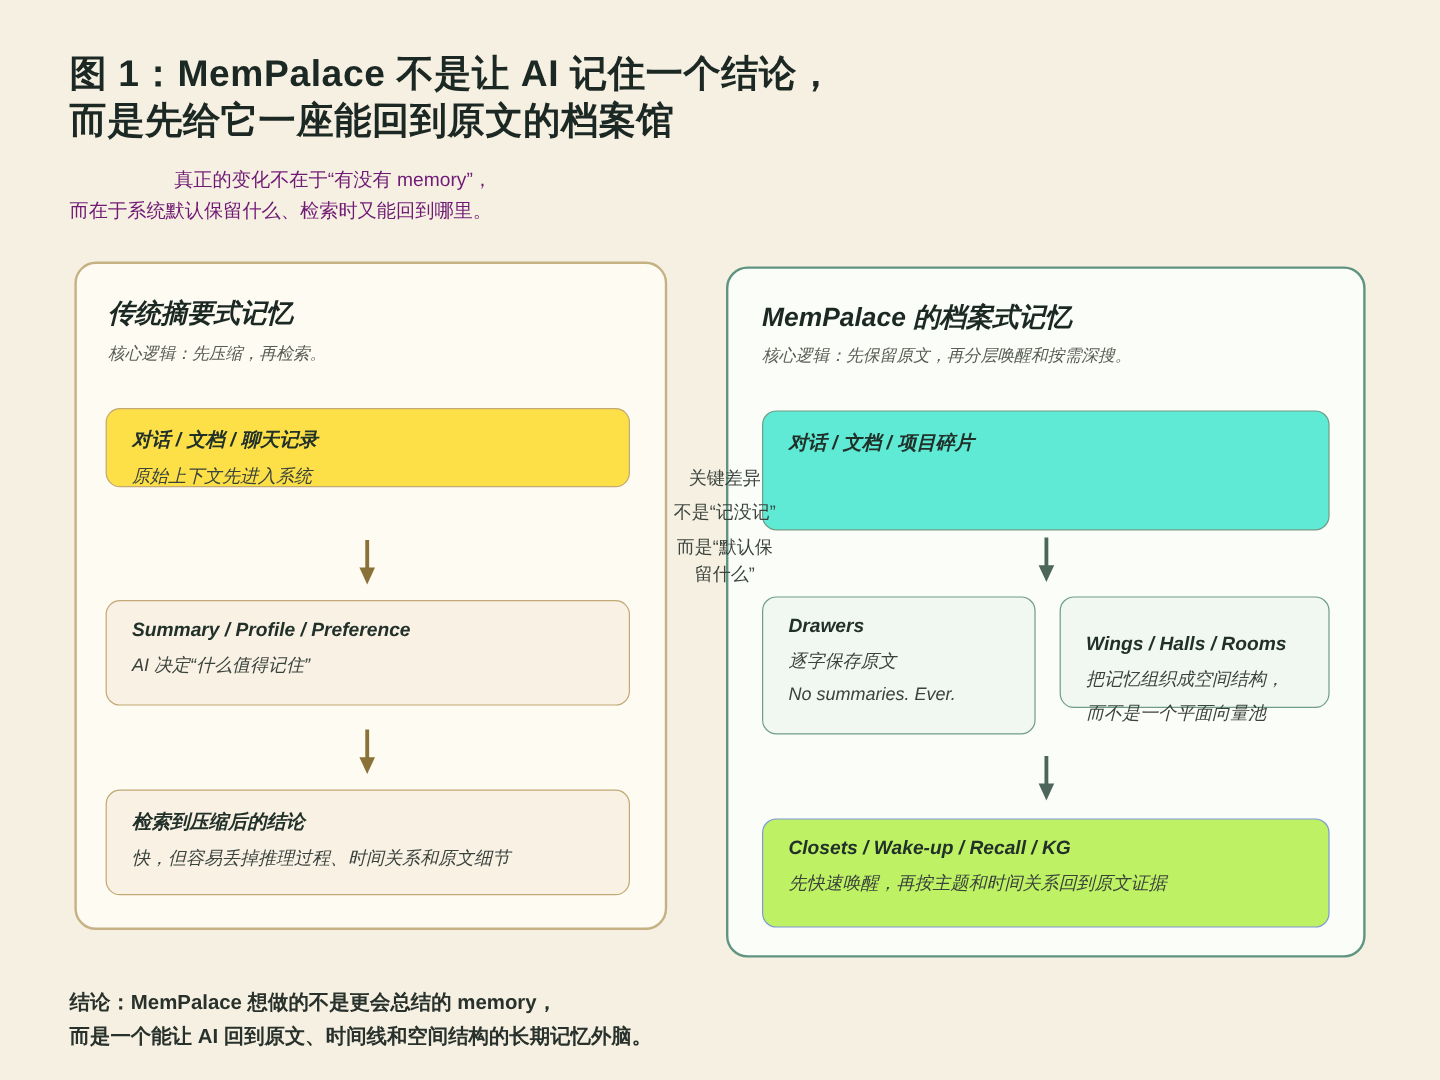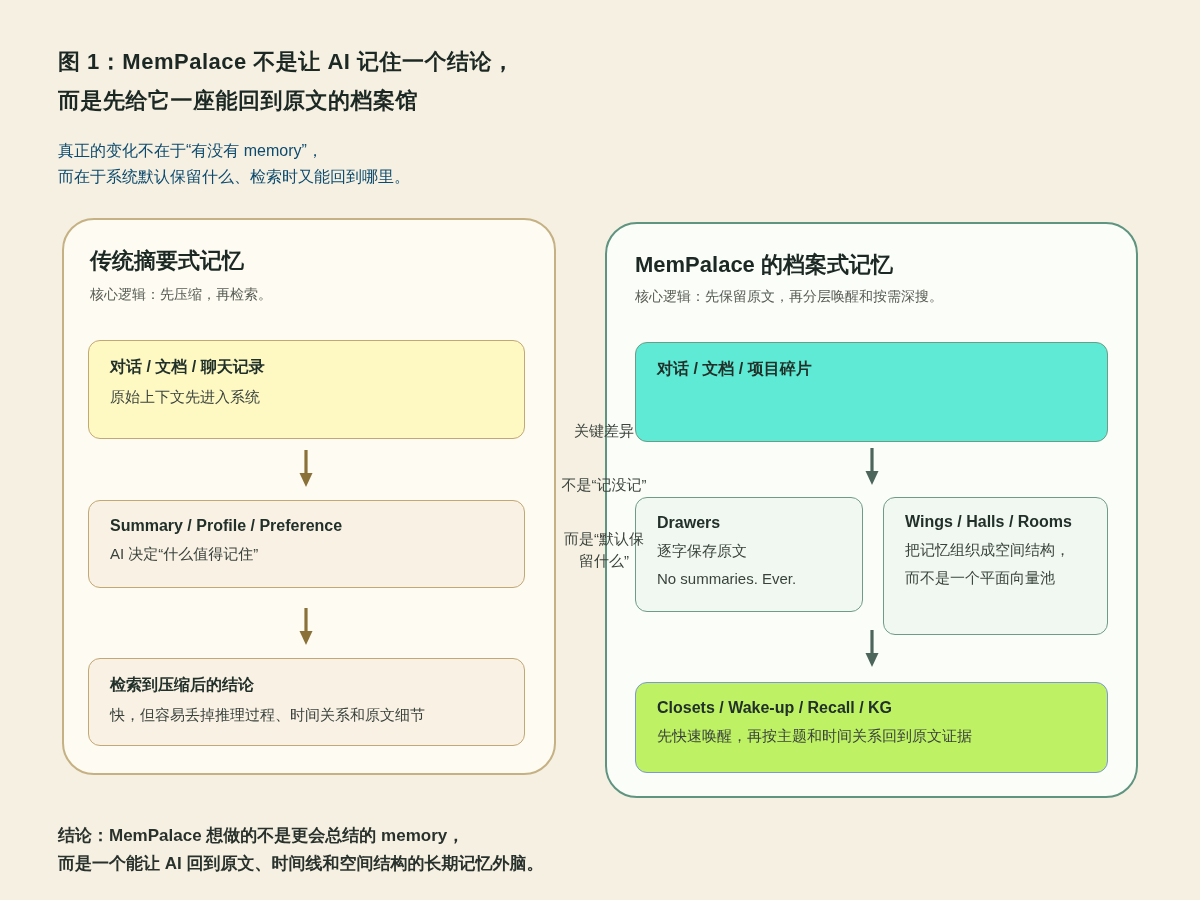--- a/index.html
+++ b/index.html
@@ -8,31 +8,32 @@
     background:#f6f0e2;
     font-family:"Liberation Sans","DejaVu Sans",sans-serif;
     color:#1f2a24;
     position:relative;
     overflow:hidden;
   }
   .stage{position:absolute;left:0;top:0;width:1200px;height:900px;}
 
   .page-title{
     position:absolute;left:58px;top:42px;
-    font-size:22px;font-weight:bold;line-height:39px;
+    font-size:31px;font-weight:bold;line-height:39px;
     color:#1c2823;letter-spacing:0.5px;
   }
   .page-subtitle{
     position:absolute;left:58px;top:138px;
-    font-size:16px;line-height:26px;color:#0c4a6e;
+    font-size:16px;line-height:26px;color:#701a75;text-align:right;
   }
 
   .panel{
     position:absolute;box-sizing:border-box;
-    border-radius:32px;
+    border-radius:18px;
+    font-style:italic;
   }
   .panel-left{
     left:62px;top:218px;width:494px;height:557px;
     background:#fdfbf2;border:2px solid #c5b183;
   }
   .panel-right{
     left:605px;top:222px;width:533px;height:576px;
     background:#fbfdf8;border:2px solid #5e9480;
   }
   .panel-heading{
@@ -47,41 +48,41 @@
   .panel-right .panel-subheading{left:28px;top:64px;}
 
   .box{
     position:absolute;box-sizing:border-box;
     border-radius:12px;padding:16px 21px;
   }
   .box-title{font-size:16px;font-weight:bold;color:#22302a;}
   .box-body{font-size:15px;color:#3a423c;margin-top:10px;}
   .box-body-line{font-size:15px;color:#3a423c;margin-top:9px;}
 
-  .lbox1{left:24px;top:120px;width:437px;height:99px;background:#fef9c3;border:1.5px solid #c2a873;}
+  .lbox1{left:24px;top:120px;width:437px;height:66px;background:#fde047;border:1.5px solid #c2a873;}
   .lbox2{left:24px;top:280px;width:437px;height:88px;background:#f8f1e4;border:1.5px solid #c2a873;}
   .lbox3{left:24px;top:438px;width:437px;height:88px;background:#f8f1e4;border:1.5px solid #c2a873;}
 
   .rbox-source{left:28px;top:118px;width:473px;height:100px;background:#5eead4;border:1.5px solid #6f9c86;}
   .rbox-drawers{left:28px;top:273px;width:228px;height:115px;background:#f1f8f2;border:1.5px solid #6f9c86;}
-  .rbox-wings{left:276px;top:273px;width:225px;height:138px;background:#f1f8f2;border:1.5px solid #6f9c86;padding-top:15px;}
+  .rbox-wings{left:276px;top:273px;width:225px;height:93px;background:#f1f8f2;border:1.5px solid #6f9c86;padding-top:31px;}
   .rbox-closets{left:28px;top:458px;width:473px;height:91px;background:#bef264;border:1.5px solid #7e97d5;}
 
   .arrow{position:absolute;width:16px;height:40px;}
   .arrow-l1{left:234px;top:228px;}
   .arrow-l2{left:234px;top:386px;}
   .arrow-r1{left:257px;top:222px;}
   .arrow-r2{left:257px;top:404px;}
 
   .divider-note{
     position:absolute;left:558px;top:388px;width:92px;
     text-align:center;font-size:15px;line-height:22px;color:#3c443e;
     z-index:5;
   }
-  .divider-note div{margin-bottom:7px;margin-top:32px;}
+  .divider-note div{margin-bottom:7px;}
 
   .conclusion{
     position:absolute;left:58px;top:822px;
     font-size:17px;font-weight:bold;line-height:28px;color:#28312b;
   }
 </style>
 </head>
 <body>
 
 <div class="stage">

